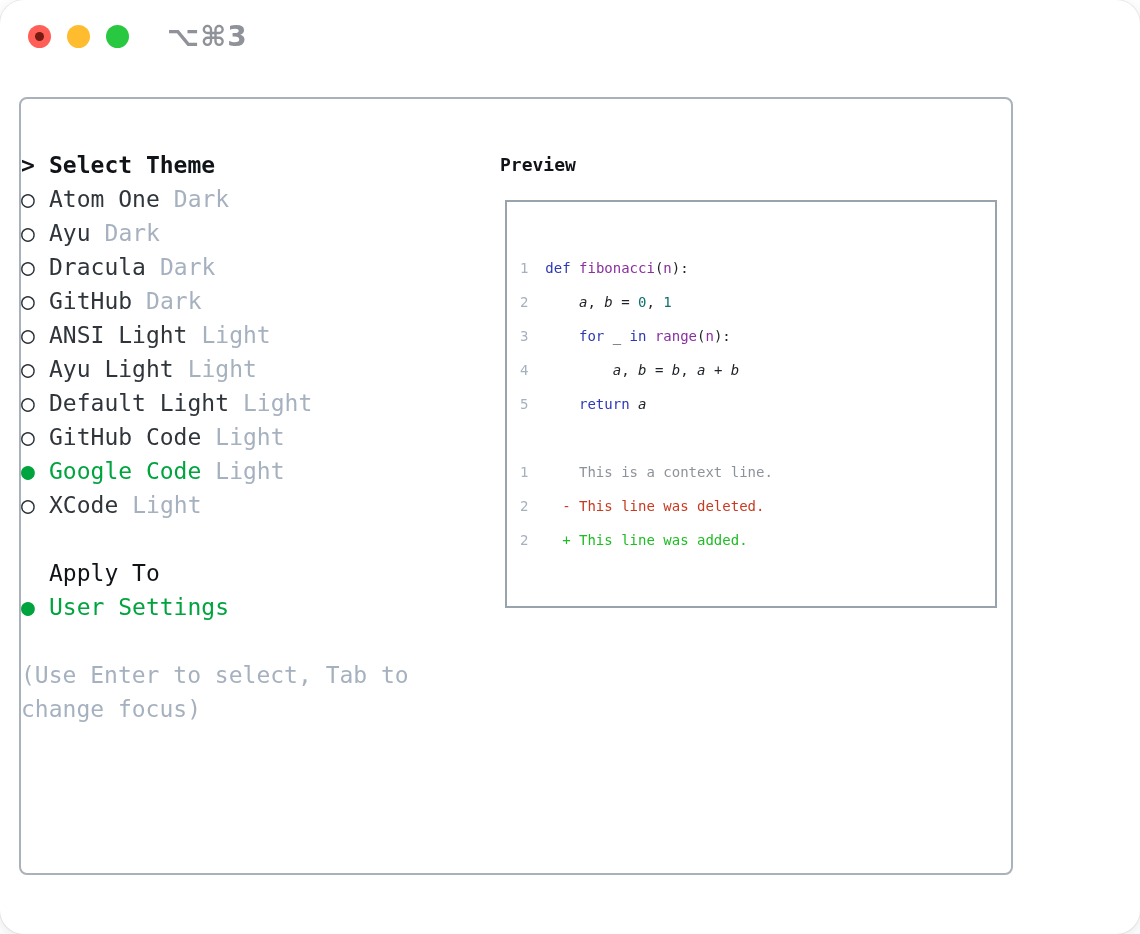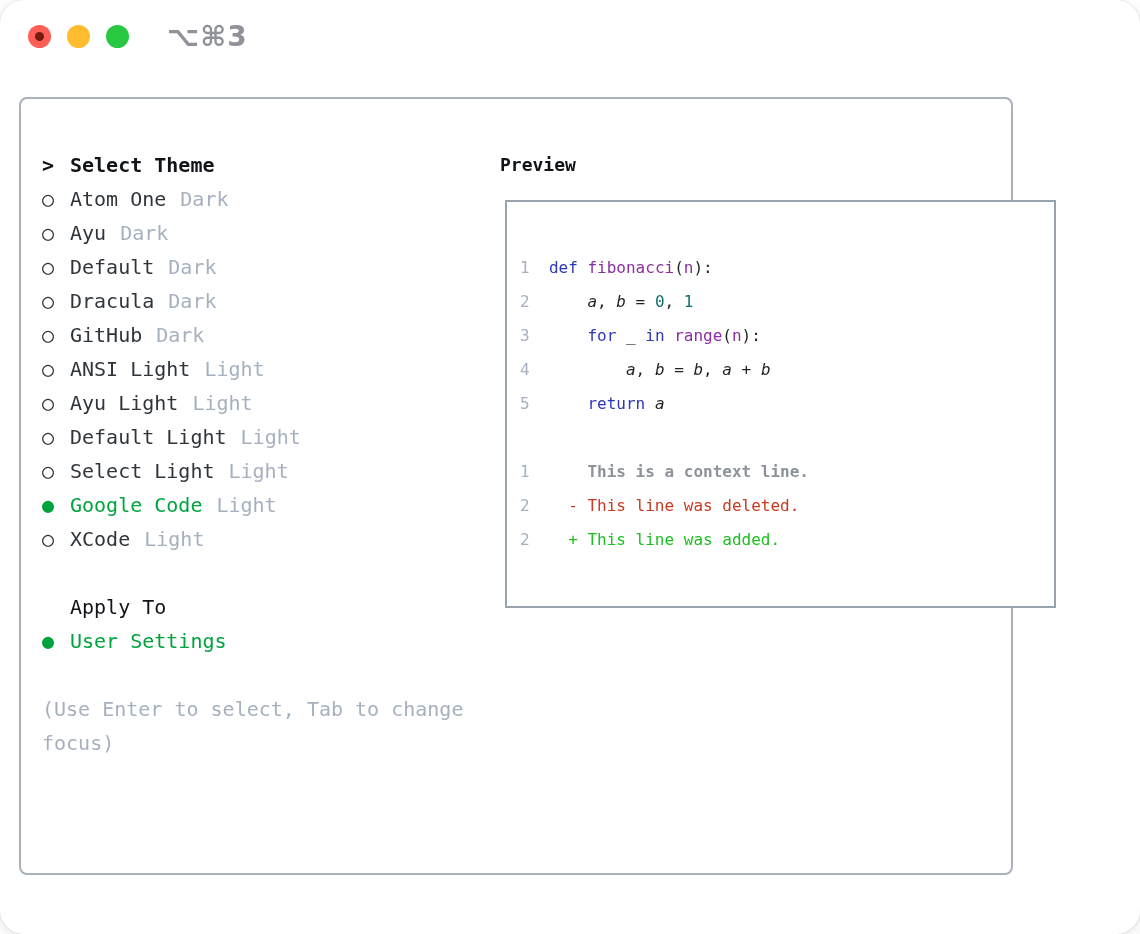--- a/index.html
+++ b/index.html
@@ -18,49 +18,49 @@
   .tl-green{left:106px;background:var(--trafficgreen);}
   .wintitle{position:absolute;left:167px;top:20px;font-size:28px;font-weight:700;
             letter-spacing:1px;color:var(--titletext);
             font-family:"DejaVu Sans","Liberation Sans",sans-serif;}
 
   
   .panel{position:absolute;left:19px;top:97px;width:994px;height:778px;box-sizing:border-box;
          border:2px solid var(--panelborder);border-radius:8px;background:#fff;}
 
   
-  .leftcol{position:absolute;left:21px;top:49px;width:436px;font-size:20px;line-height:34px;
+  .leftcol{position:absolute;left:0;top:49px;width:436px;font-size:23px;line-height:34px;
            color:var(--itemtext);}
   .row{height:34px;white-space:pre;}
   .mk{display:inline-block;width:28px;}
   .cursor{font-weight:700;color:var(--headertext);}
   .htext{font-weight:700;color:var(--headertext);}
   .atext{font-weight:400;color:var(--headertext);}
   .nm{color:var(--itemtext);}
   .row.sel .nm{color:var(--green);}
   .selmk{color:var(--green);}
   .vt{color:var(--muted);margin-left:14px;}
   .spacer{height:34px;}
   .hint{width:432px;color:var(--muted);margin-top:0;white-space:normal;}
 
   
   .prevhdr{position:absolute;left:479px;top:49px;font-size:18px;line-height:34px;
            font-weight:700;color:var(--headertext);}
-  .preview-box{position:absolute;left:484px;top:101px;width:551px;height:408px;box-sizing:border-box;
+  .preview-box{position:absolute;left:484px;top:101px;width:492px;height:408px;box-sizing:border-box;
                border:2px solid var(--previewborder);background:#fff;
-               padding:49px 0 0 13px;font-size:16px;line-height:34px;}
+               padding:49px 0 0 13px;font-size:14px;line-height:34px;}
   .cline{height:34px;line-height:34px;white-space:pre;}
   .ln{color:var(--linenum);}
   .blank{height:34px;}
   .tk-kw{color:var(--keyword);}
   .tk-fn{color:var(--fnname);}
   .tk-lit{color:var(--literal);}
   .tk-pl{color:var(--codetext);}
   .tk-var{color:var(--codetext);font-style:italic;}
-  .df-context{color:var(--diffctx);font-weight:bold;}
+  .df-context{color:var(--diffctx);}
   .df-deleted{color:var(--diffdel);}
   .df-added{color:var(--diffadd);}
 </style>
 </head>
 <body>
 
 <div class="window">
 
   <div class="titlebar">
     <span class="tl tl-red"></span>
@@ -70,27 +70,26 @@
   </div>
 
   <div class="panel">
 
     <div class="leftcol">
       <div class="row"><span class="mk cursor">&gt;</span><span class="htext">Select Theme</span></div>
 
       <div id="theme-list">
           <div class="row item"><span class="mk">○</span><span class="nm">Atom One</span><span class="vt">Dark</span></div>
           <div class="row item"><span class="mk">○</span><span class="nm">Ayu</span><span class="vt">Dark</span></div>
-          <div class="row item"><span class="mk">○</span><span class="nm">Default</span><span class="vt">Dark</span></div>
           <div class="row item"><span class="mk">○</span><span class="nm">Dracula</span><span class="vt">Dark</span></div>
           <div class="row item"><span class="mk">○</span><span class="nm">GitHub</span><span class="vt">Dark</span></div>
           <div class="row item"><span class="mk">○</span><span class="nm">ANSI Light</span><span class="vt">Light</span></div>
           <div class="row item"><span class="mk">○</span><span class="nm">Ayu Light</span><span class="vt">Light</span></div>
           <div class="row item"><span class="mk">○</span><span class="nm">Default Light</span><span class="vt">Light</span></div>
-          <div class="row item"><span class="mk">○</span><span class="nm">Select Light</span><span class="vt">Light</span></div>
+          <div class="row item"><span class="mk">○</span><span class="nm">GitHub Code</span><span class="vt">Light</span></div>
           <div class="row item sel"><span class="mk selmk">●</span><span class="nm">Google Code</span><span class="vt">Light</span></div>
           <div class="row item"><span class="mk">○</span><span class="nm">XCode</span><span class="vt">Light</span></div>
         </div>
 
       <div class="spacer"></div>
 
       <div class="row"><span class="mk"></span><span class="atext">Apply To</span></div>
 
       <div id="apply-list">
           <div class="row item sel"><span class="mk selmk">●</span><span class="nm">User Settings</span></div>

